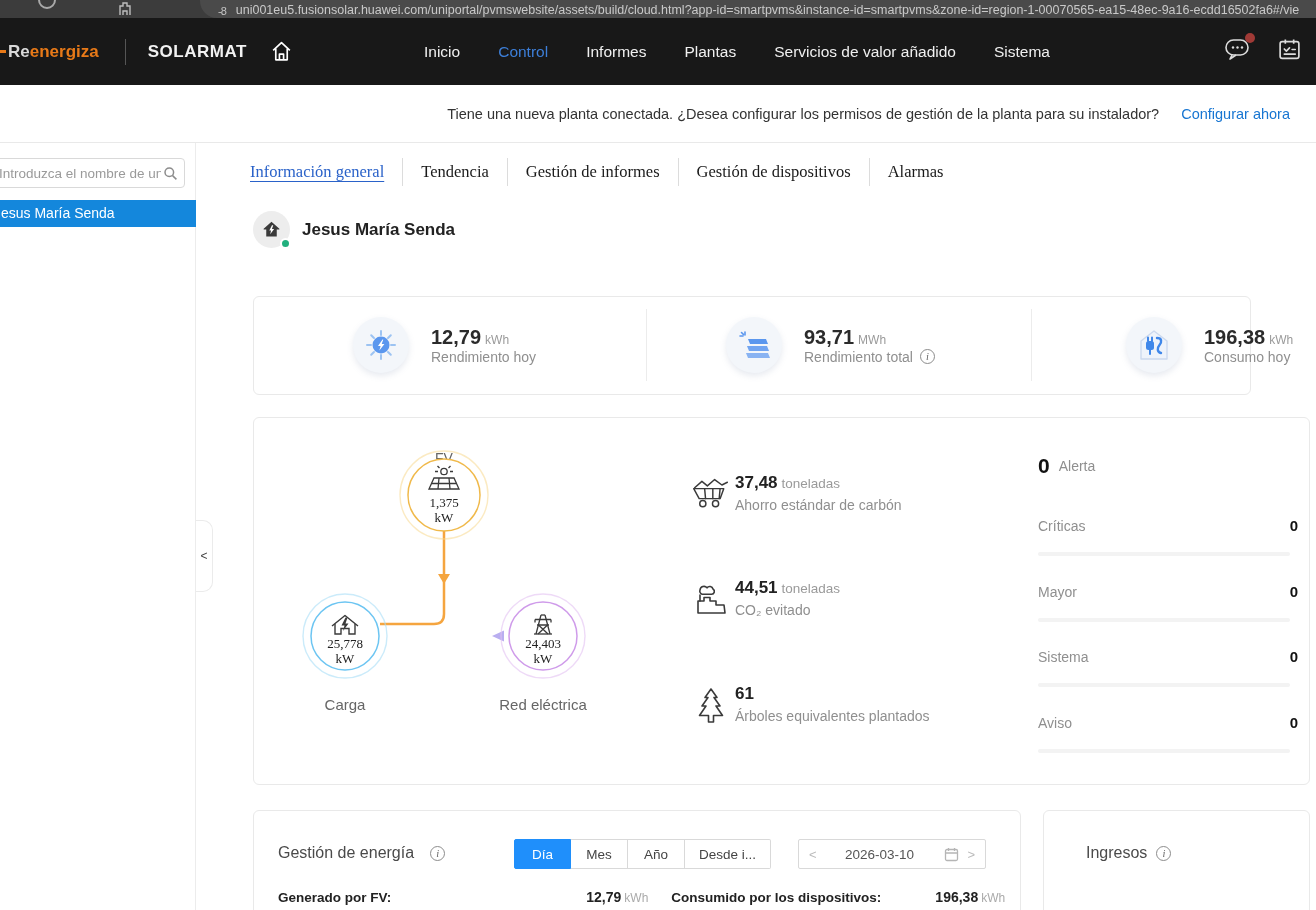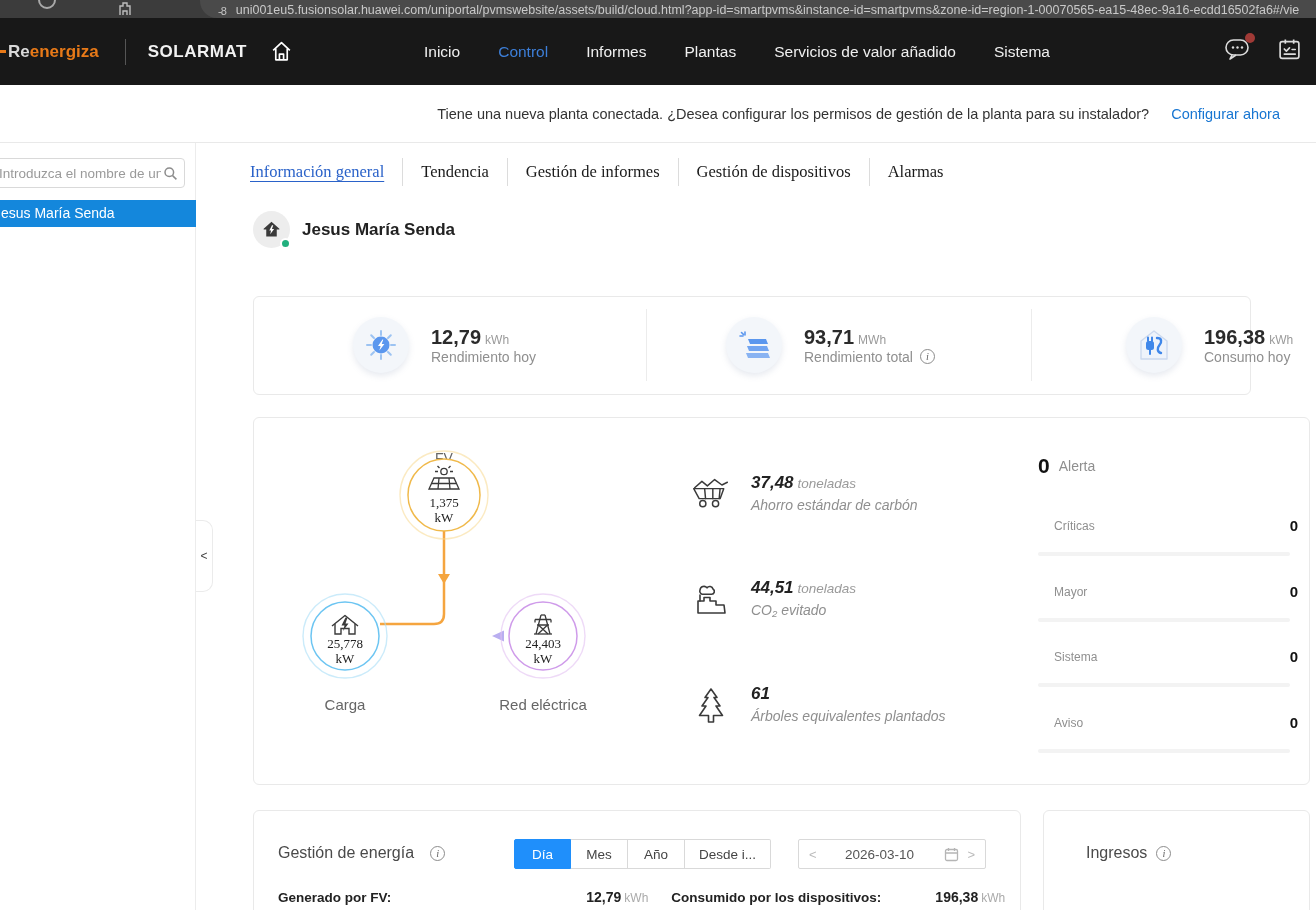--- a/index.html
+++ b/index.html
@@ -28,21 +28,21 @@
   .home-icon { margin-left:22px; display:flex; align-items:center; }
   .main-nav { position:absolute; left:424px; display:flex; gap:38px; align-items:center; }
   .main-nav .nav-item { color:#f0f0f0; font-size:15.5px; cursor:pointer; white-space:nowrap; }
   .main-nav .nav-item.active { color:#3d7fd9; }
   .header-icons { position:absolute; right:14px; display:flex; gap:26px; align-items:center; }
   .hicon { position:relative; }
   .badge { position:absolute; right:-4px; top:-4px; width:10px; height:10px; border-radius:50%; background:#b8413c; opacity:.85; }
 
   
   .notice { position:absolute; left:0; top:85px; width:1316px; height:58px; background:#fff;
-            border-bottom:1px solid #e9e9e9; display:flex; align-items:center; justify-content:flex-end; padding-right:36px; }
+            border-bottom:1px solid #e9e9e9; display:flex; align-items:center; justify-content:flex-end; padding-right:26px; }
   .notice-text { color:#333; font-size:14.5px; }
   .notice-link { color:#1876d2; font-size:14.5px; margin-left:22px; cursor:pointer; }
 
   
   .sidebar { position:absolute; left:0; top:143px; width:196px; height:767px; background:#fff; border-right:1px solid #ececec; }
   .search-box { position:absolute; left:-12px; top:15px; width:197px; height:30px; border:1px solid #d9d9d9; border-radius:4px;
                 display:flex; align-items:center; background:#fff; }
   .search-box input { border:none; outline:none; flex:1; min-width:0; font-size:13.5px; color:#333; padding-left:10px;
                       font-family:"Liberation Sans", sans-serif; }
   .search-box input::placeholder { color:#9a9a9a; }
@@ -86,32 +86,32 @@
                font-family:"Liberation Serif", serif; font-style:italic; cursor:pointer; flex:none; }
 
   
   .overview-card { left:253px; top:417px; width:1057px; height:368px; }
   .flow-svg { position:absolute; left:0; top:0; }
   .flow-node-label { font-size:14px; fill:#666; font-family:"Liberation Sans", sans-serif; }
   .flow-node-value { font-size:13px; fill:#222; font-family:"Liberation Serif", serif; }
 
   .env-item { position:absolute; left:437px; display:flex; align-items:flex-start; }
   .env-icon { width:40px; display:flex; justify-content:center; margin-top:2px; }
-  .env-text { margin-left:20px;font-style:italic; }
+  .env-text { margin-left:4px; }
   .env-value { font-size:17px; font-weight:bold; color:#222; }
   .env-unit { font-size:13.5px; color:#9a9a9a; font-weight:normal; margin-left:4px; }
   .env-label { font-size:14px; color:#8f8f8f; margin-top:4px; white-space:nowrap; }
 
   .alarm-panel { position:absolute; left:784px; top:36px; width:260px; }
   .alarm-total { display:flex; align-items:center; gap:9px; }
   .alarm-total-value { font-size:21px; font-weight:bold; color:#111; }
   .alarm-total-label { font-size:14px; color:#8f8f8f; }
   .alarm-row { position:absolute; left:0; width:260px; }
   .alarm-row-line { display:flex; justify-content:space-between; align-items:center; }
-  .alarm-row-label { font-size:12px; color:#8f8f8f;margin-left:16px; }
+  .alarm-row-label { font-size:14px; color:#8f8f8f; }
   .alarm-row-value { font-size:15px; font-weight:bold; color:#111; }
   .alarm-bar { margin-top:18px; height:4px; width:252px; background:#f3f3f3; border-radius:2px; }
 
   
   .energy-card { left:253px; top:810px; width:768px; height:130px; }
   .energy-title { position:absolute; left:24px; top:33px; font-size:16px; color:#4a4a4a;
                   display:flex; align-items:center; gap:16px; }
   .seg-group { position:absolute; left:260px; top:28px; display:flex; }
   .seg-btn { height:30px; padding:0 14px; min-width:57px; border:1px solid #d9d9d9; border-left-width:0;
              background:#fff; color:#444; font-size:13.5px; display:flex; align-items:center; justify-content:center;

